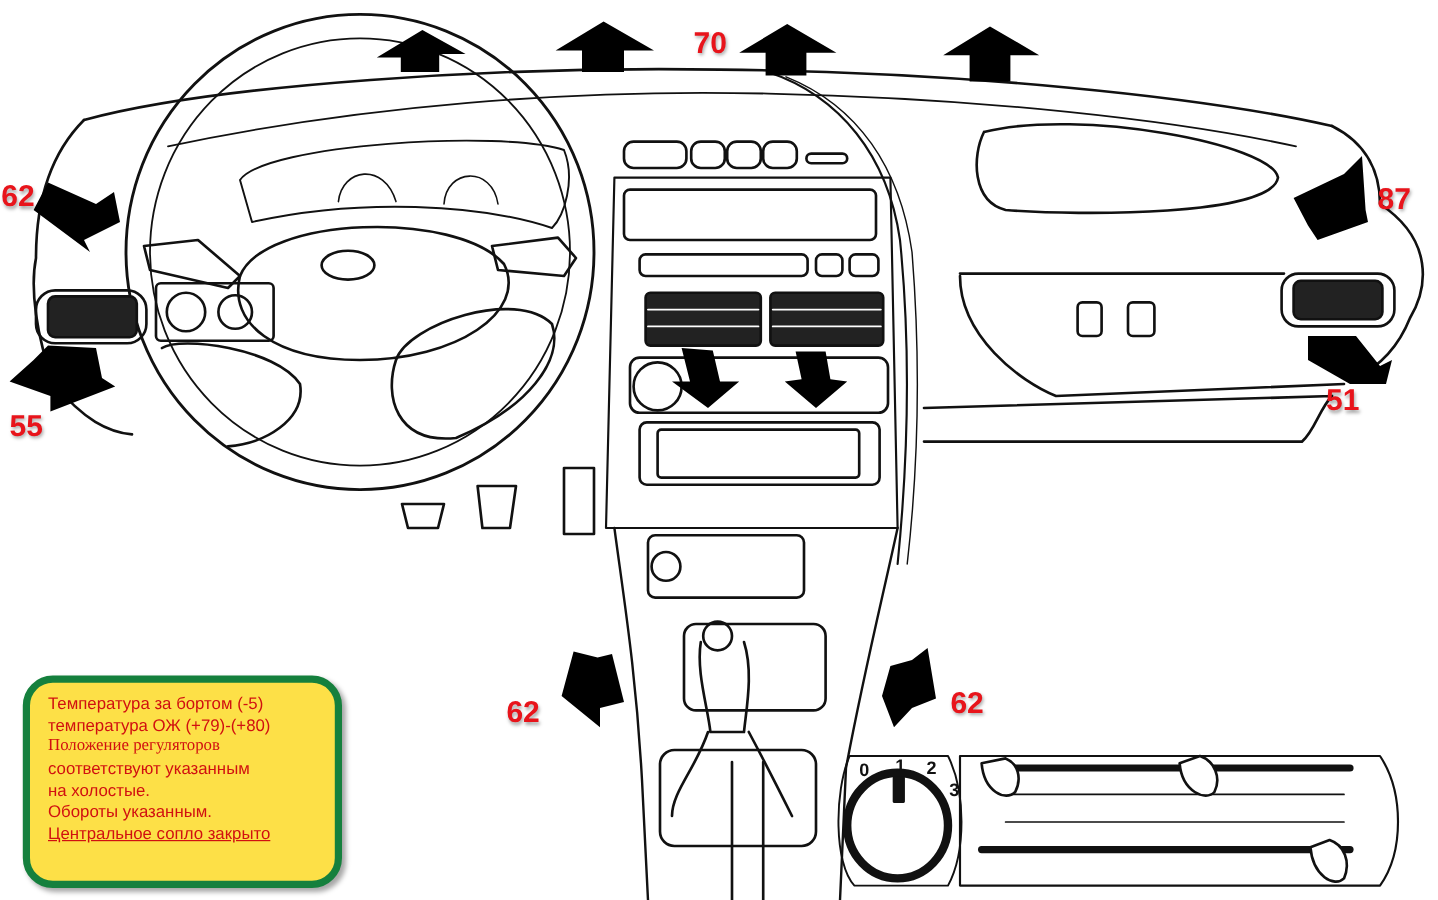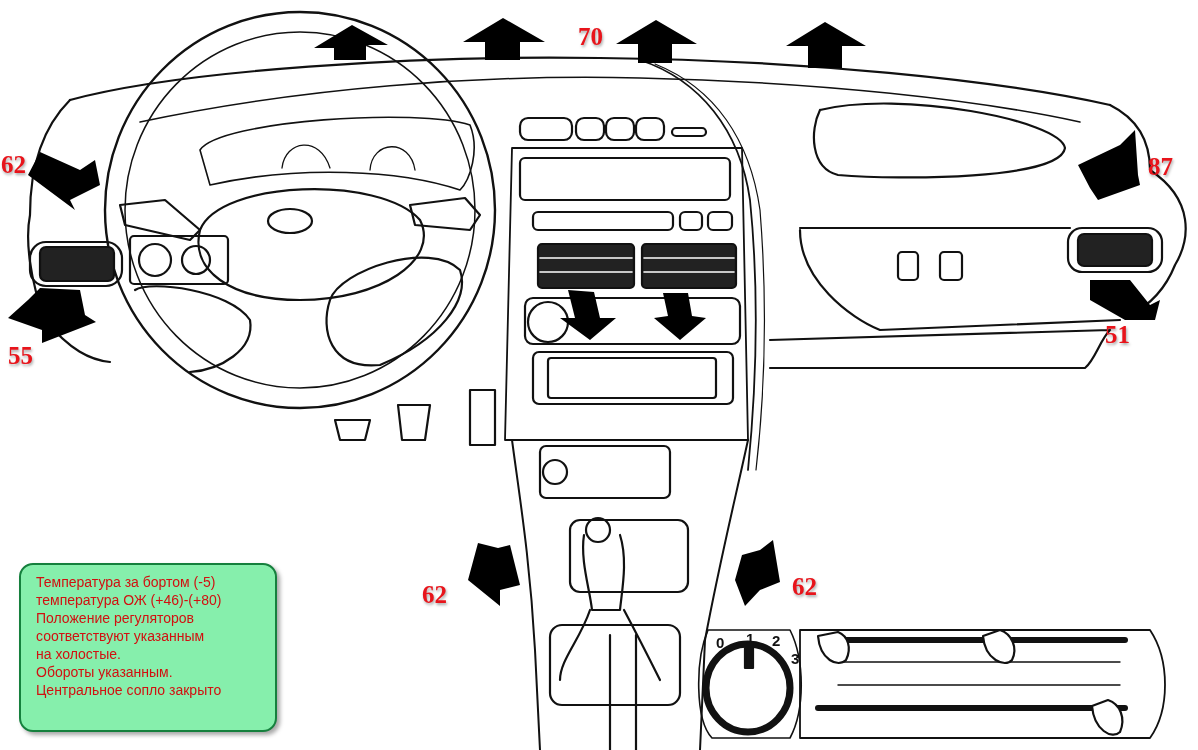--- a/index.html
+++ b/index.html
@@ -1,22 +1,22 @@
 <!DOCTYPE html>
 <html><head>
 <meta charset="utf-8">
 <style>
   html, body { margin: 0; padding: 0; background: #ffffff; }
   body { width: 1198px; height: 750px; position: relative; overflow: hidden;
          font-family: "Liberation Sans", sans-serif; }
   #stage { position: absolute; left: 0; top: 0; width: 1198px; height: 750px; }
-  .num { position: absolute; font-family: Liberation Serif, serif; font-weight: bold;
+  .num { position: absolute; font-family: Liberation Sans, sans-serif; font-weight: bold;
          font-size: 25px; color: #e8141b; text-shadow: 1px 2px 3px rgba(0,0,0,0.35); line-height: 1; }
   #note { position: absolute; left: 19px; top: 563px; width: 254px; height: 165px;
-          background: #86efac; border: 2px solid #15803d; border-radius: 14px;
+          background: #fde047; border: 6px solid #15803d; border-radius: 25px;
           box-shadow: 3px 3px 4px rgba(0,0,0,0.35); }
   #note .line { position: absolute; left: 15px; font-size: 14px; color: #d11010; line-height: 1;
                 white-space: nowrap; font-family: "Liberation Sans", sans-serif; }
   .dial-lbl { position: absolute; font-size: 15px; font-weight: bold; color: #111; line-height: 1; }
 </style>
 </head>
 <body>
 
 <svg id="stage" viewBox="0 0 1198 750" xmlns="http://www.w3.org/2000/svg">
   <g fill="none" stroke="#111" stroke-width="2.2" stroke-linecap="round" stroke-linejoin="round">
@@ -136,19 +136,19 @@
 <div class="num" style="left:422px; top:582px;">62</div>
 <div class="num" style="left:792px; top:574px;">62</div>
 
 <div class="dial-lbl" style="left:716px; top:635px;">0</div>
 <div class="dial-lbl" style="left:746px; top:631px;">1</div>
 <div class="dial-lbl" style="left:772px; top:633px;">2</div>
 <div class="dial-lbl" style="left:791px; top:651px;">3</div>
 
 <div id="note">
   <div class="line" style="top:10px;">Температура за бортом (-5)</div>
-  <div class="line" style="top:28px;">температура ОЖ (+46)-(+80)</div>
-  <div class="line" style="top:46px;">Положение регуляторов</div>
+  <div class="line" style="top:28px;">температура ОЖ (+79)-(+80)</div>
+  <div class="line" style="top:46px;font-family:Liberation Serif, serif;">Положение регуляторов</div>
   <div class="line" style="top:64px;text-align:center;">соответствуют указанным</div>
   <div class="line" style="top:82px;">на холостые.</div>
   <div class="line" style="top:100px;">Обороты указанным.</div>
-  <div class="line" style="top:118px;">Центральное сопло закрыто</div>
+  <div class="line" style="top:118px;text-decoration:underline;">Центральное сопло закрыто</div>
 </div>
 
 </body></html>

